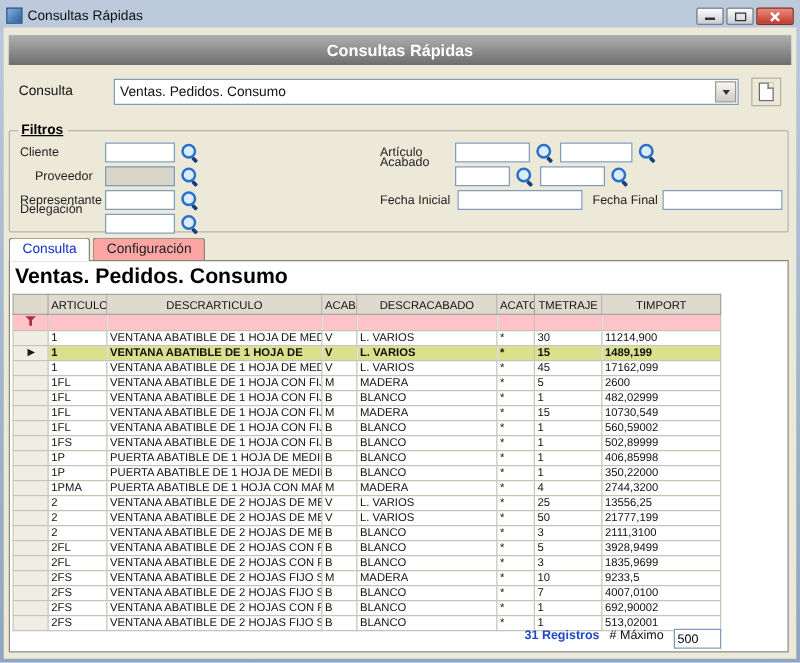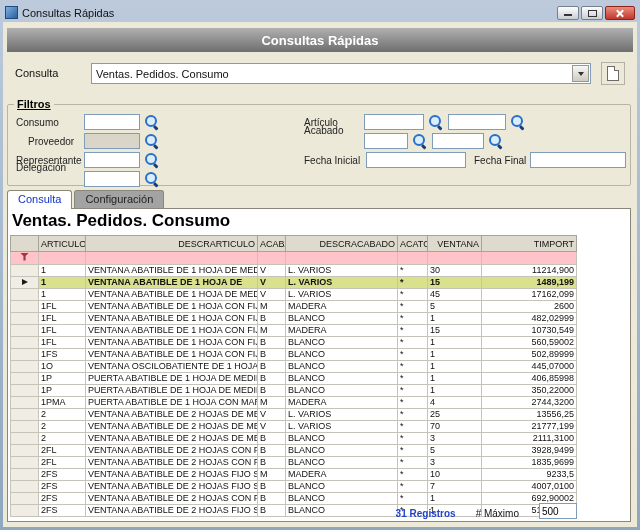--- a/index.html
+++ b/index.html
@@ -48,45 +48,45 @@
        font-size:10px;padding:0 2px;font-family:"Liberation Sans",sans-serif;}
   .fld-gray{background:#d9d5c9;}
   .mag{position:absolute;width:15px;height:15px;}
   .mag::before{content:"";position:absolute;left:0;top:0;width:8px;height:8px;border:2px solid #2a6fc9;
                border-radius:50%;background:#d9edff;box-sizing:content-box;}
   .mag::after{content:"";position:absolute;left:10px;top:10px;width:5px;height:3px;background:#16407c;
               border-radius:1px;transform:rotate(45deg);transform-origin:0 0;}
 
   .tabs{position:absolute;left:4px;top:168px;display:flex;align-items:flex-end;}
   .tab{box-sizing:border-box;height:18px;padding:2px 10px 0;font-size:11px;border:1px solid #8a877a;border-bottom:none;
-       border-radius:3px 3px 0 0;background:#a3a3a3;margin-right:2px;color:#222;position:relative;}
+       border-radius:3px 3px 0 0;background:#fca5a5;margin-right:2px;color:#222;position:relative;}
   .tab.active{background:#fff;color:#1133cc;height:19px;margin-bottom:-1px;z-index:3;}
 
   .tab-page{position:absolute;left:4px;top:186px;width:624px;height:314px;background:#fff;
             border:1px solid #8a877a;box-sizing:border-box;}
   .page-title{position:absolute;left:4px;top:2px;font-size:17px;font-weight:bold;color:#000;white-space:nowrap;}
 
   .grid-wrap{position:absolute;left:2px;top:26px;width:569px;}
   table.grid{border-collapse:collapse;table-layout:fixed;width:566px;}
   .grid th,.grid td{border:1px solid #c6c3b8;overflow:hidden;white-space:nowrap;padding:0 2px;box-sizing:border-box;}
-  .grid th{background:#dedbce;border-color:#a8a496;font-size:9px;font-weight:normal;text-align:right;height:16px;color:#111;}
+  .grid th{background:#dedbce;border-color:#a8a496;font-size:9px;font-weight:normal;text-align:center;height:16px;color:#111;}
   .grid td{font-size:9px;height:11px;line-height:11px;color:#111;}
   .grid td.indicator{background:#f0eee4;text-align:center;padding:0;}
   .grid tr.filter td{background:#ffc3c9;height:13px;}
   .grid tr.selected td{background:#d9e18c;font-weight:bold;}
   .grid tr.selected td.indicator{background:#f0eee4;}
-  .grid td.num{text-align:right;}
+  .grid td.num{}
 
   .funnel{display:inline-block;width:9px;height:8px;background:#a8323e;
           clip-path:polygon(0 0,100% 0,62% 45%,62% 100%,38% 100%,38% 45%);}
   .row-arrow{display:inline-block;width:0;height:0;border-top:3.5px solid transparent;
              border-bottom:3.5px solid transparent;border-left:6px solid #1a1a1a;}
 
   .page-footer{position:absolute;left:0;top:294px;width:569px;display:flex;justify-content:flex-end;
-               align-items:flex-end;gap:20px;font-size:10px;}
+               align-items:flex-start;gap:8px;font-size:10px;}
   .registros{color:#2244cc;font-weight:bold;}
   .maximo-label{color:#111;}
   .maximo-input{width:38px;height:16px;border:1px solid #7F9DB9;font-size:10px;box-sizing:border-box;
                 padding:0 2px;font-family:"Liberation Sans",sans-serif;}
 </style>
 </head>
 <body>
 
 <div class="window">
   <div class="titlebar">
@@ -108,21 +108,21 @@
         <span class="combo-arrow"></span>
       </span>
     </div>
     <div class="newdoc-btn">
       <span class="doc-icon"></span>
     </div>
 
     <fieldset class="filtros">
       <legend>Filtros</legend>
 
-      <span class="flabel" style="left:8px;top:7px">Consumo</span>
+      <span class="flabel" style="left:8px;top:7px">Cliente</span>
       <input class="fld" style="left: 76px; top: 4px; width: 56px;">
       <span class="mag" style="left:137px;top:5px"></span>
 
       <span class="flabel" style="left:20px;top:26px">Proveedor</span>
       <input class="fld fld-gray" style="left: 76px; top: 23px; width: 56px;">
       <span class="mag" style="left:137px;top:24px"></span>
 
       <span class="flabel" style="left:8px;top:45px">Representante</span>
       <input class="fld" style="left: 76px; top: 42px; width: 56px;">
       <span class="mag" style="left:137px;top:43px"></span>
@@ -170,21 +170,21 @@
               <col style="width:95px">
           </colgroup>
           <thead>
             <tr id="grid-header-row">
               <th></th>
             <th>ARTICULO</th>
                 <th>DESCRARTICULO</th>
                 <th>ACABAD</th>
                 <th>DESCRACABADO</th>
                 <th>ACATO</th>
-                <th>VENTANA</th>
+                <th>TMETRAJE</th>
                 <th>TIMPORT</th>
               </tr>
           </thead>
           <tbody id="grid-body">
             <tr class="filter" id="grid-filter-row">
               <td class="indicator">
                 <span class="funnel"></span>
               </td>
             <td></td>
                 <td></td>
@@ -269,30 +269,20 @@
                 <td>1FS</td>
                 <td>VENTANA ABATIBLE DE 1 HOJA CON FIJC</td>
                 <td>B</td>
                 <td>BLANCO</td>
                 <td>*</td>
                 <td>1</td>
                 <td class="num">502,89999</td>
               </tr>
               <tr>
                 <td class="indicator"></td>
-                <td>1O</td>
-                <td>VENTANA OSCILOBATIENTE DE 1 HOJA</td>
-                <td>B</td>
-                <td>BLANCO</td>
-                <td>*</td>
-                <td>1</td>
-                <td class="num">445,07000</td>
-              </tr>
-              <tr>
-                <td class="indicator"></td>
                 <td>1P</td>
                 <td>PUERTA ABATIBLE DE 1 HOJA DE MEDID</td>
                 <td>B</td>
                 <td>BLANCO</td>
                 <td>*</td>
                 <td>1</td>
                 <td class="num">406,85998</td>
               </tr>
               <tr>
                 <td class="indicator"></td>
@@ -324,21 +314,21 @@
                 <td>25</td>
                 <td class="num">13556,25</td>
               </tr>
               <tr>
                 <td class="indicator"></td>
                 <td>2</td>
                 <td>VENTANA ABATIBLE DE 2 HOJAS DE MEI</td>
                 <td>V</td>
                 <td>L. VARIOS</td>
                 <td>*</td>
-                <td>70</td>
+                <td>50</td>
                 <td class="num">21777,199</td>
               </tr>
               <tr>
                 <td class="indicator"></td>
                 <td>2</td>
                 <td>VENTANA ABATIBLE DE 2 HOJAS DE MEE</td>
                 <td>B</td>
                 <td>BLANCO</td>
                 <td>*</td>
                 <td>3</td>

